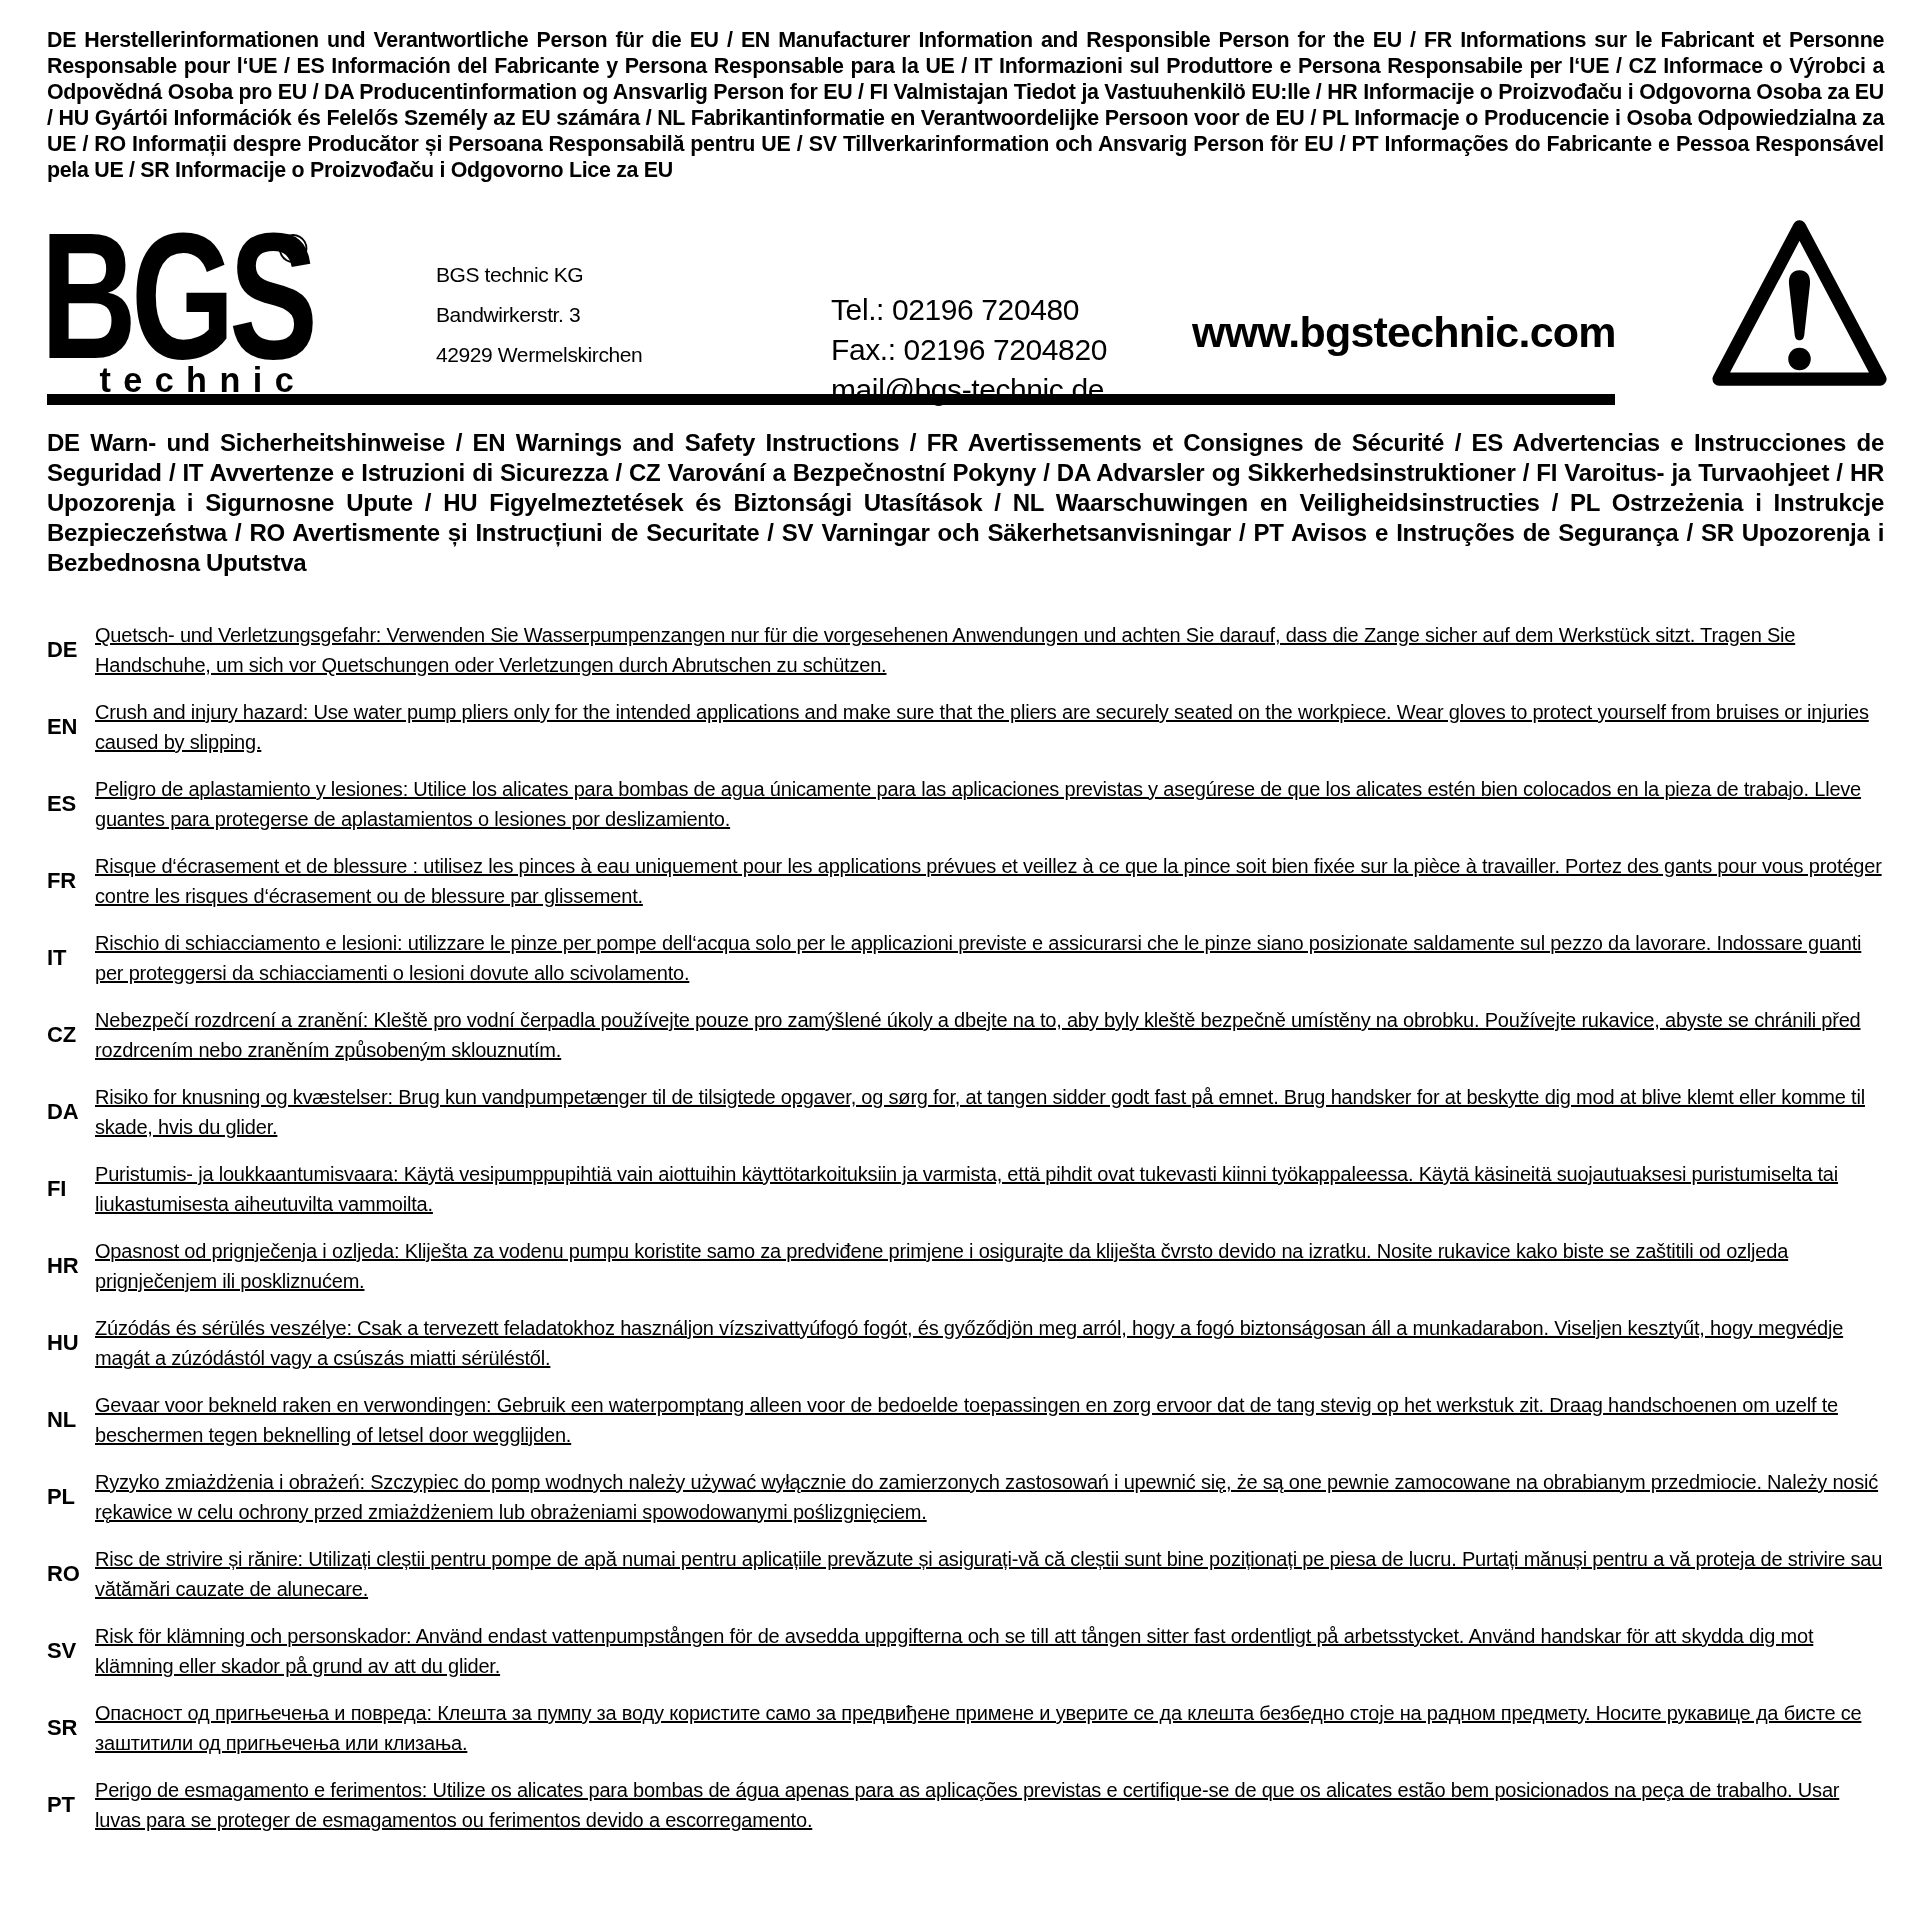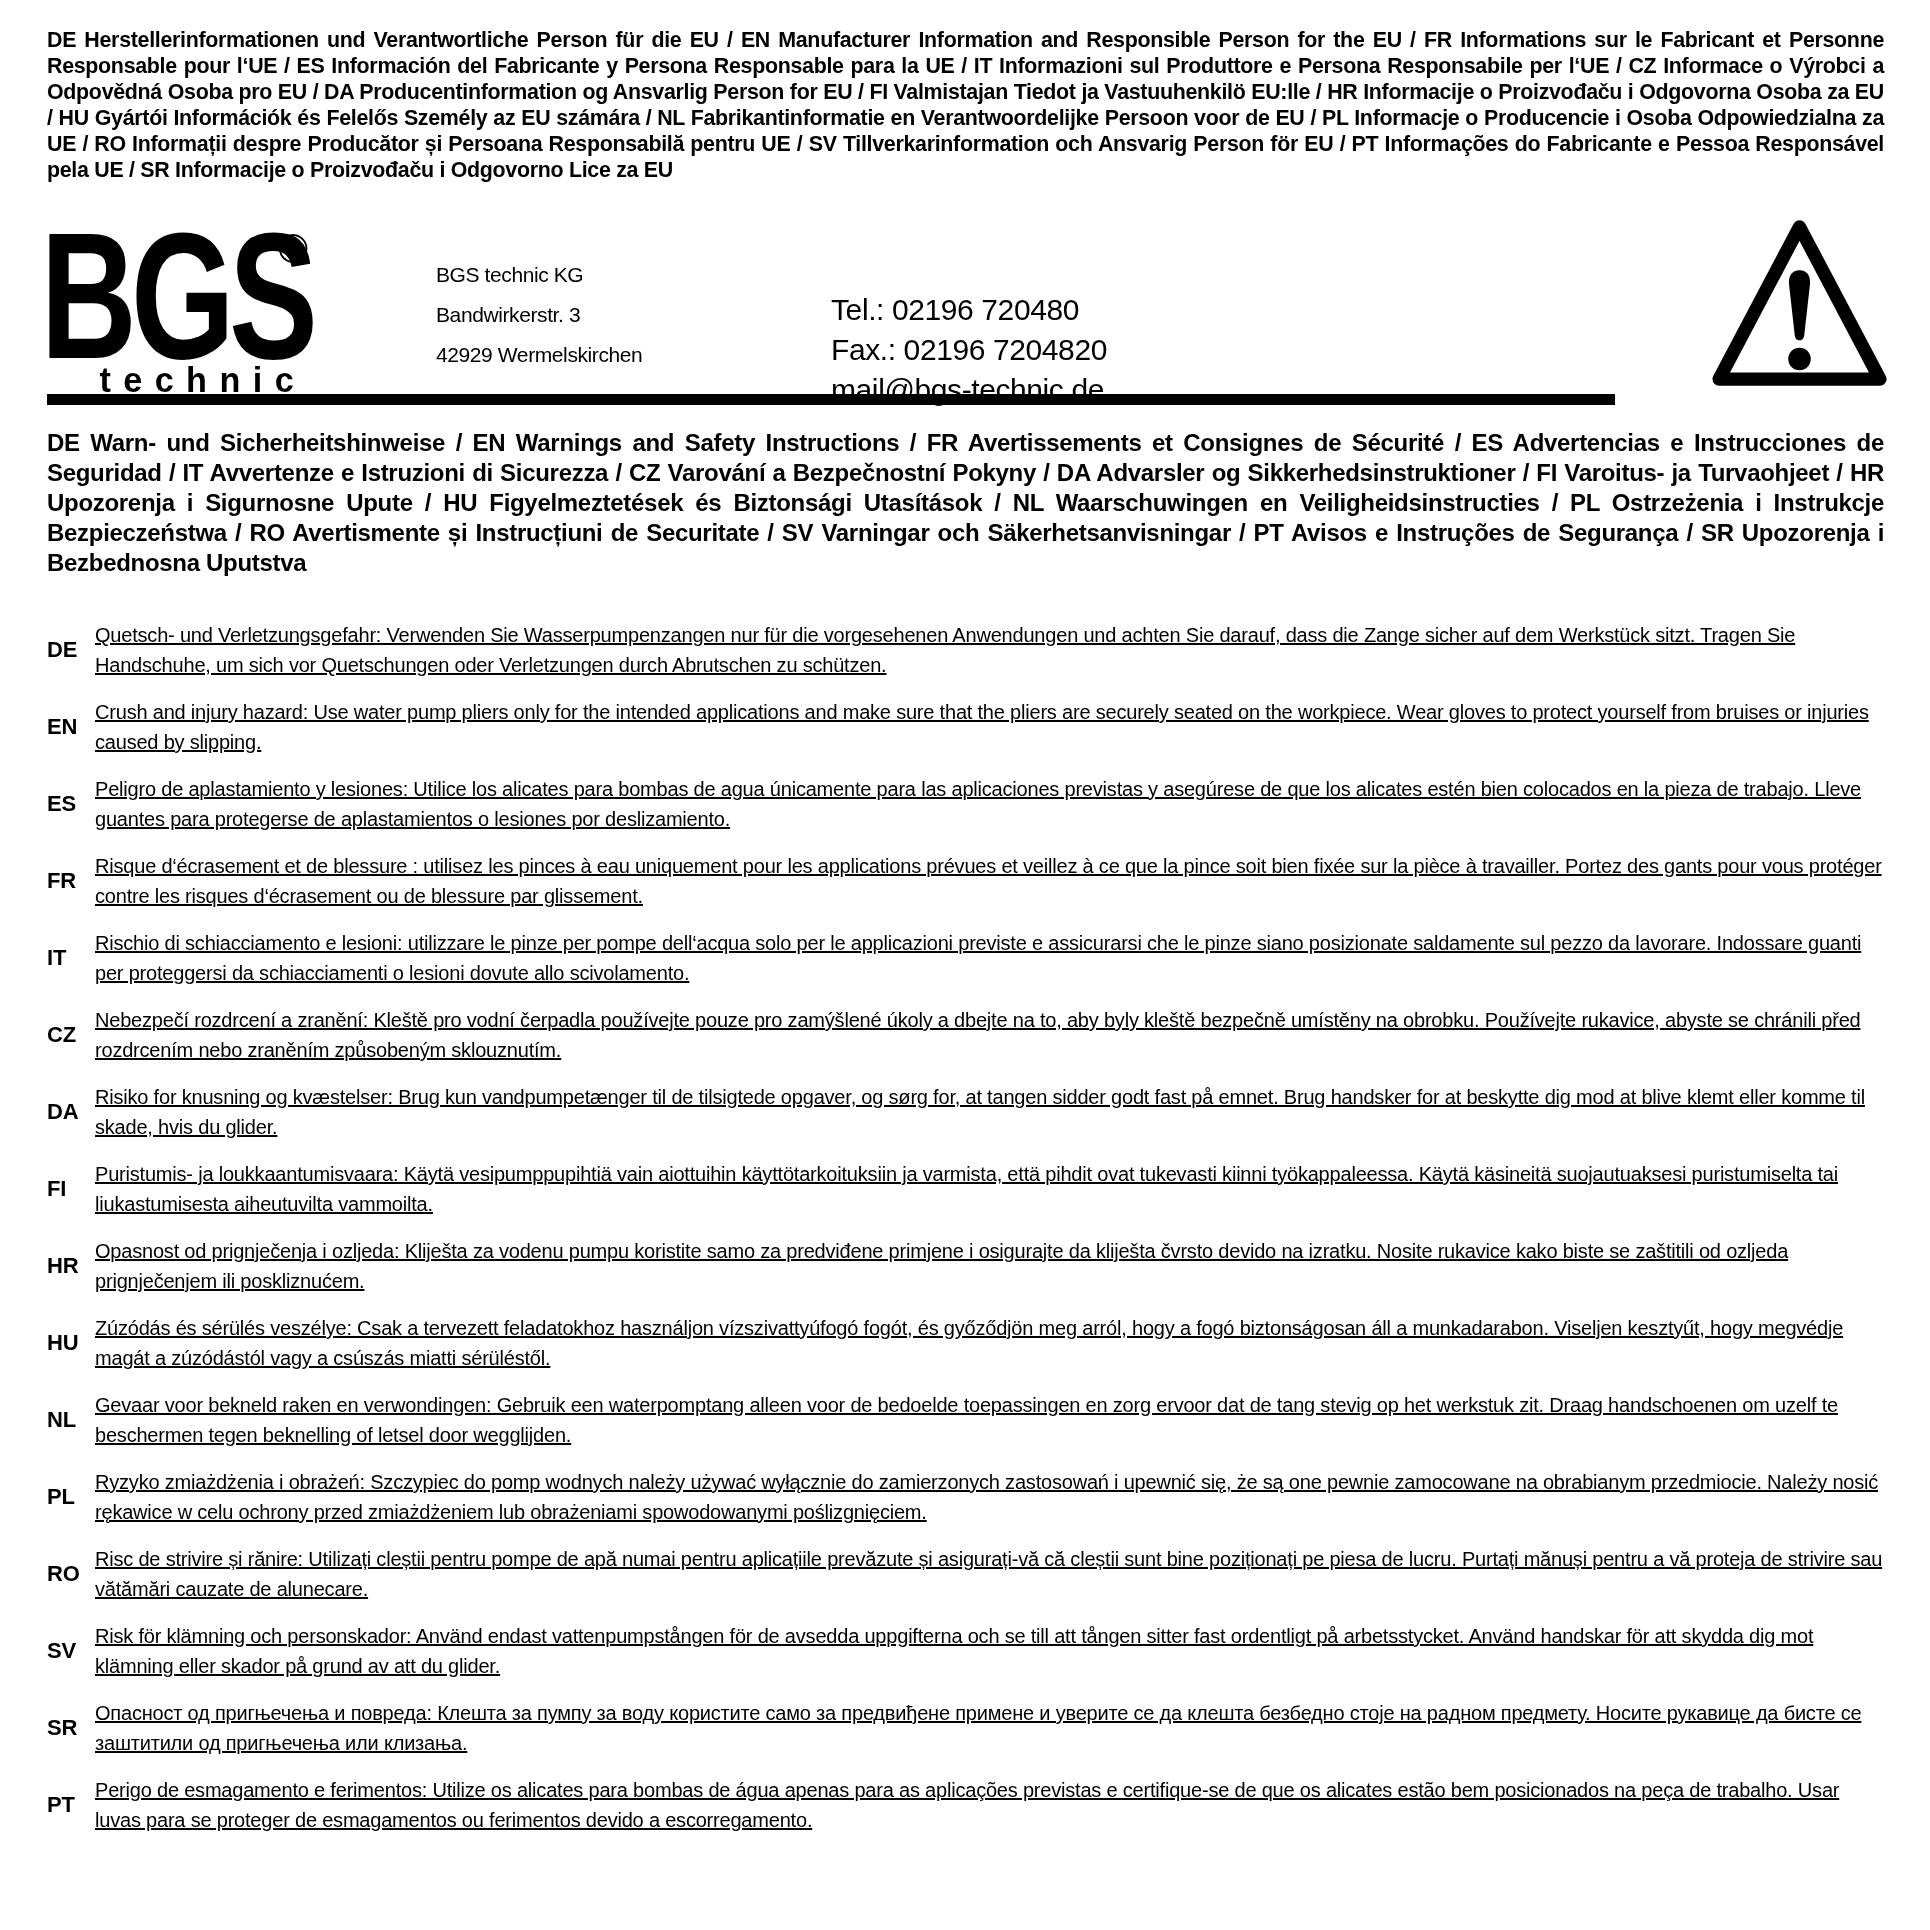--- a/index.html
+++ b/index.html
@@ -145,20 +145,21 @@
       <div>Bandwirkerstr. 3</div>
       <div>42929 Wermelskirchen</div>
     </div>
 
     <div class="tel-col">
       <div>Tel.: 02196 720480</div>
       <div>Fax.: 02196 7204820</div>
       <div>mail@bgs-technic.de</div>
     </div>
 
+    <div class="website">www.bgstechnic.com</div>
 
     <svg class="warn-triangle" width="175" height="171" viewBox="0 0 225 220" aria-hidden="true">
       <path d="M 112.5 10 L 216 206 L 9 206 Z" fill="none" stroke="#000000" stroke-width="17" stroke-linejoin="round"></path>
       <path d="M 112.5 66 C 122 66 127 73 126 84 L 119 146 C 118.5 153 117 156 112.5 156 C 108 156 106.5 153 106 146 L 99 84 C 98 73 103 66 112.5 66 Z" fill="#000000"></path>
       <circle cx="112.5" cy="180" r="14.5" fill="#000000"></circle>
     </svg>
 
   </div>
 
   <div class="rule"></div>

